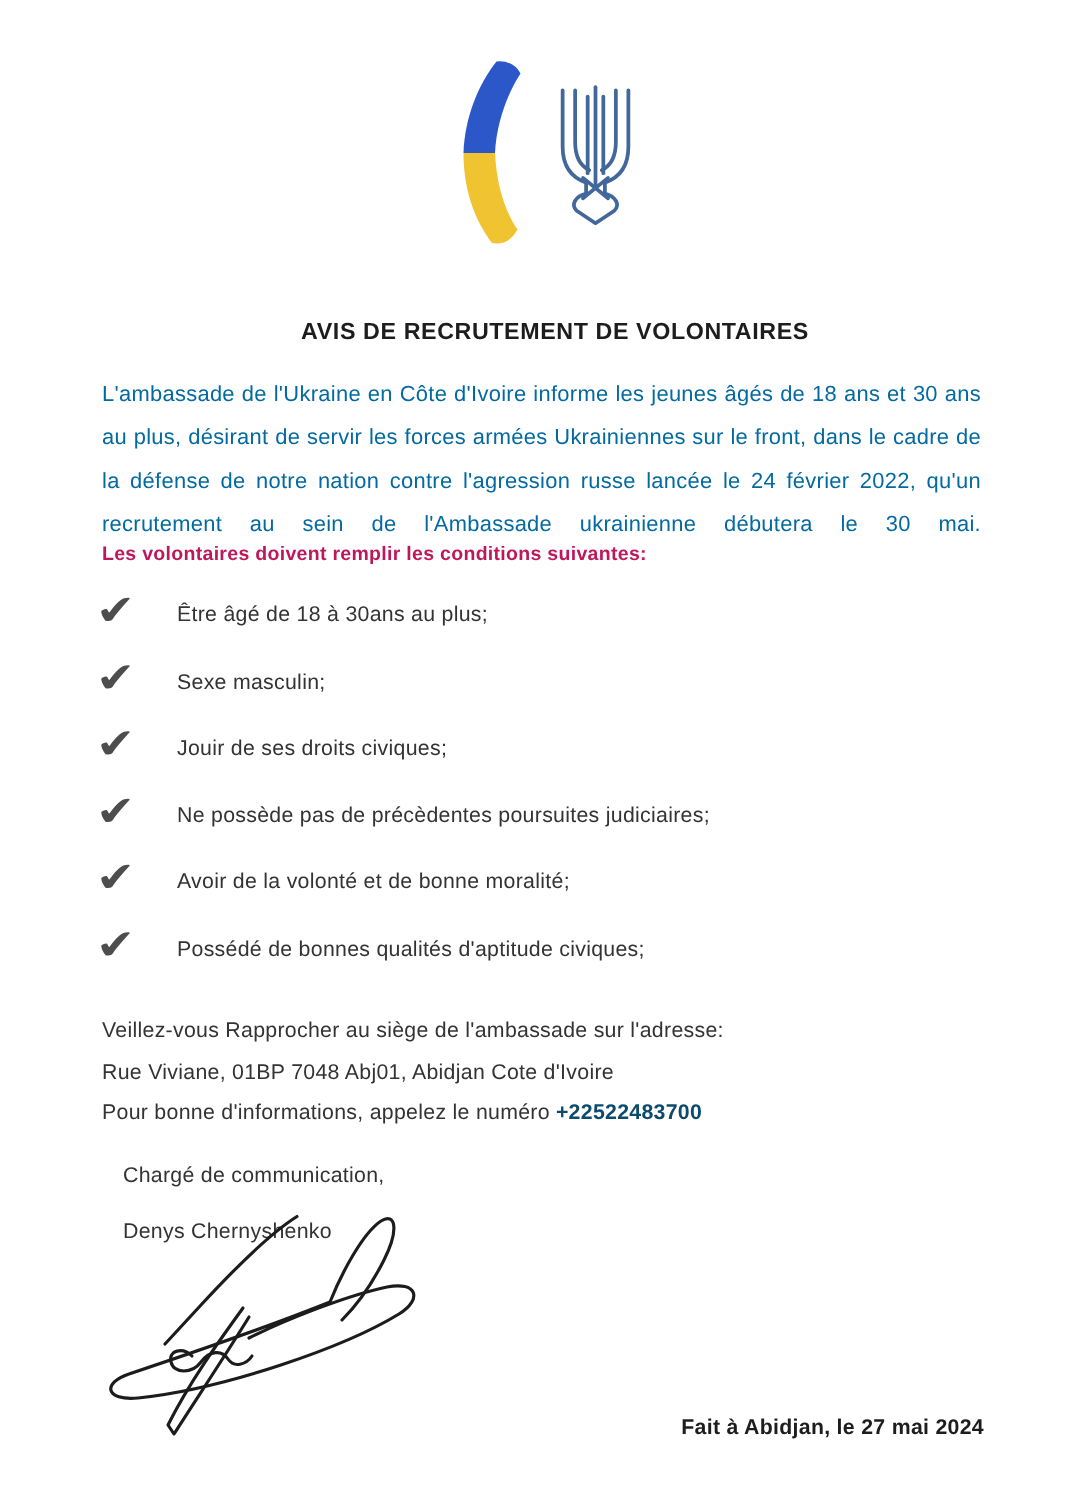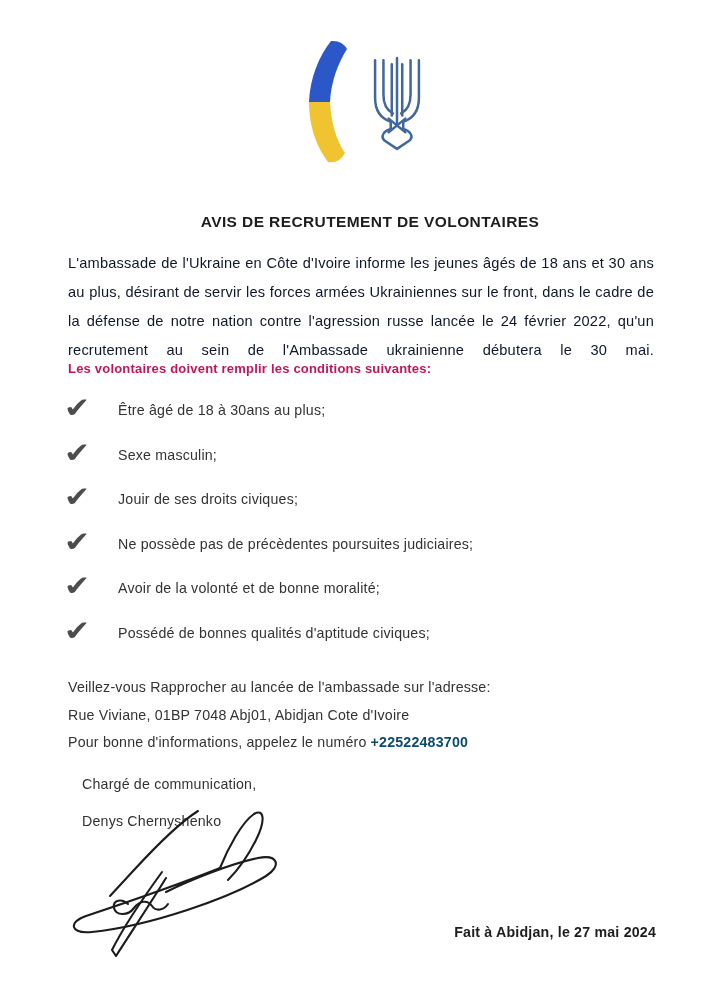--- a/index.html
+++ b/index.html
@@ -22,21 +22,21 @@
   
   .doc-title{
     position:absolute;top:203px;left:0;width:100%;
     margin:10px;text-align:center;
     font-size:15.5px;font-weight:bold;letter-spacing:.4px;color:#1d1d1d;
   }
 
   
   .intro{
     position:absolute;top:249px;left:68px;width:586px;margin:0;
-    font-size:14.6px;line-height:29px;color:#0f172a;
+    font-size:14.6px;line-height:29px;color:#0369a1;
     text-align:justify;text-align-last:justify;
     letter-spacing:.2px;
   }
 
   
   .cond-head{
     position:absolute;top:361px;left:68px;margin:0;
     font-size:13px;font-weight:bold;color:#be185d;letter-spacing:.2px;
   }
 
@@ -71,21 +71,21 @@
     font-size:14.2px;line-height:25px;color:#333;letter-spacing:.2px;
   }
   .signatory p{margin:12px;}
 
   
   .signature-svg{position:absolute;left:70px;top:808px;width:244px;height:152px;}
   .signature-svg path{stroke:#1c1c1c;stroke-width:2.1;fill:none;stroke-linecap:round;stroke-linejoin:round;}
 
   
   .dateline{
-    position:absolute;top:924px;right:64px;margin:0;
+    position:absolute;top:944px;right:64px;margin:0;
     font-size:14.2px;font-weight:bold;color:#1d1d1d;letter-spacing:.2px;
   }
 </style>
 </head>
 <body>
 
 <div class="page">
 
   <div class="logo-row">
     <svg class="crescent-svg" viewBox="0 0 62 124" aria-hidden="true">
@@ -133,21 +133,21 @@
       <span class="check">✔</span>
       <span class="cond-text">Avoir de la volonté et de bonne moralité;</span>
     </li>
     <li>
       <span class="check">✔</span>
       <span class="cond-text">Possédé de bonnes qualités d'aptitude civiques;</span>
     </li>
   </ul>
 
   <div class="contact">
-    <p>Veillez-vous Rapprocher au lancée de l'ambassade sur l'adresse:</p>
+    <p>Veillez-vous Rapprocher au siège de l'ambassade sur l'adresse:</p>
     <p>Rue Viviane, 01BP 7048 Abj01, Abidjan Cote d'Ivoire</p>
     <p><span>Pour bonne d'informations, appelez le numéro</span><span class="phone">+22522483700</span></p>
   </div>
 
   <div class="signatory">
     <p>Chargé de communication,</p>
     <p>Denys Chernyshenko</p>
   </div>
 
   <svg class="signature-svg" viewBox="0 0 244 152" aria-hidden="true">

